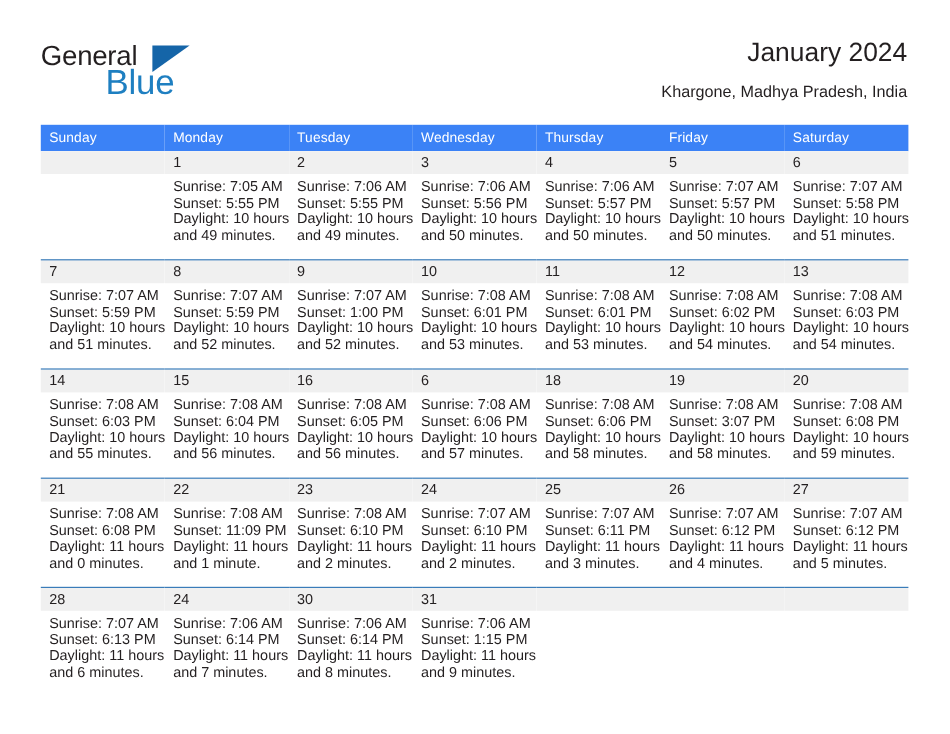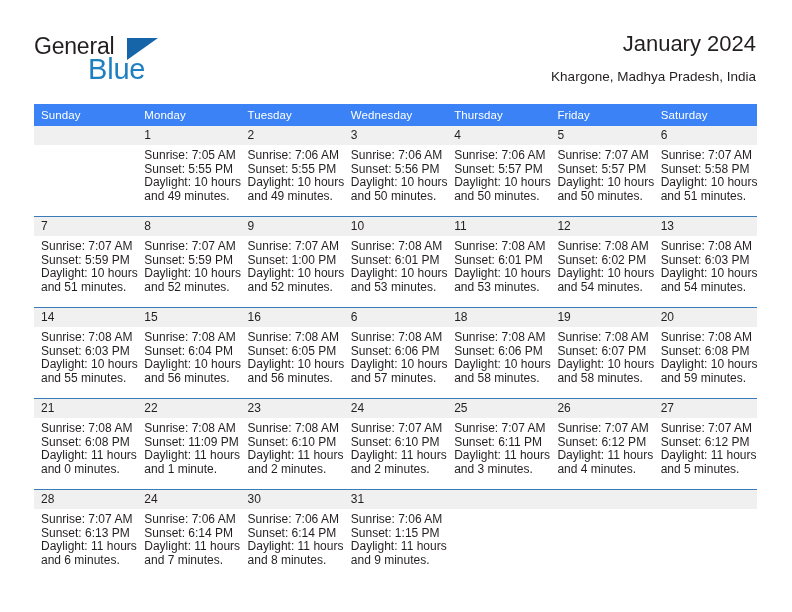--- a/index.html
+++ b/index.html
@@ -395,21 +395,21 @@
                 <div>Daylight: 10 hours</div>
                 <div>and 58 minutes.</div>
               </div>
             </div>
           </td>
           <td class="">
             <div class="cell-inner">
               <div class="daynum-band">19</div>
               <div class="cell-body">
                 <div>Sunrise: 7:08 AM</div>
-                <div>Sunset: 6:07 PM</div>
+                <div>Sunset: 3:07 PM</div>
                 <div>Daylight: 10 hours</div>
                 <div>and 58 minutes.</div>
               </div>
             </div>
           </td>
           <td class="">
             <div class="cell-inner">
               <div class="daynum-band">20</div>
               <div class="cell-body">
                 <div>Sunrise: 7:08 AM</div>

